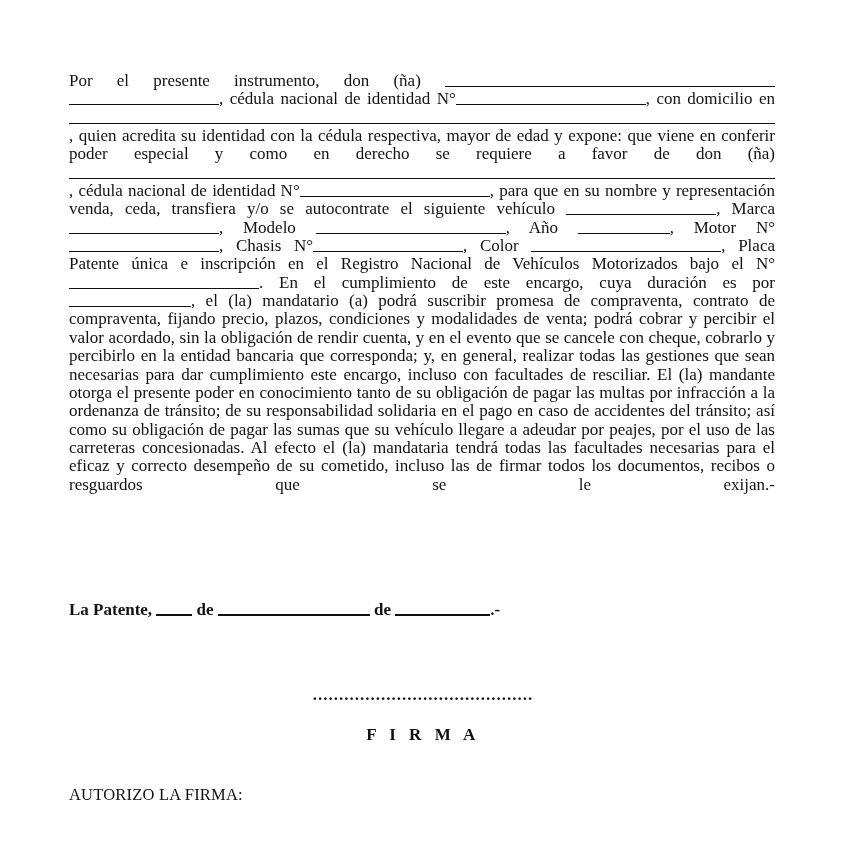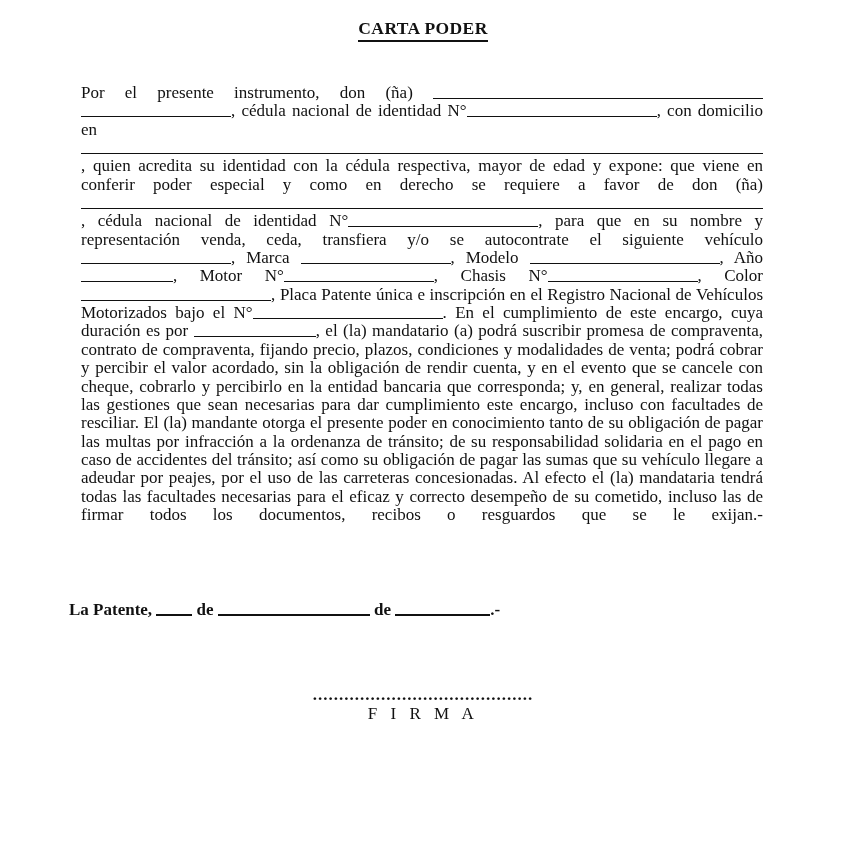--- a/index.html
+++ b/index.html
@@ -48,21 +48,21 @@
     top: 72px;
     width: 706px;
   }
 
   .para {
     font-size: 17px;
     line-height: 18.35px;
     text-align: justify;
     text-justify: inter-word;
     hyphens: none;
-    margin: 12px;
+    margin: 0;
   }
   
   .para.justify-all {
     text-align-last: justify;
   }
 
   .blank {
     display: inline-block;
     border-bottom: 1px solid #111111;
     vertical-align: baseline;
@@ -115,44 +115,41 @@
   }
   .sig-dots {
     font-size: 17px;
     line-height: 14px;
     letter-spacing: 1.0px;
     color: #111111;
     white-space: nowrap;
     font-weight: bold;
   }
   .sig-label {
-    margin-top: 2px;
+    margin-top: 23px;
     font-size: 17px;
-    font-weight: normal;
+    font-weight: bold;
     letter-spacing: 4.5px;
   }
 
   
   .footer-note {
     position: absolute;
     left: 69px;
     top: 785px;
     font-size: 16.5px;
     font-weight: normal;
     letter-spacing: 0.2px;
   }
 </style>
 </head>
 <body>
 
 <div class="page">
 
-  <div class="doc-title">
-    <span class="title-text">CARTA PODER</span>
-  </div>
 
   <div class="body-block">
     <p class="para justify-all">
       <span>Por el presente instrumento, don (ña) </span><span class="blank b-3xl"></span><span class="blank b-lg"></span><span>, cédula nacional de identidad N°</span><span class="blank b-xl"></span><span>, con domicilio en </span><span class="blank b-full"></span><span>, quien acredita su identidad con la cédula respectiva, mayor de edad y expone: que viene en conferir poder especial y como en derecho se requiere a favor de don (ña) </span><span class="blank b-full"></span><span>, cédula nacional de identidad N°</span><span class="blank b-xl"></span><span>, para que en su nombre y representación venda, ceda, transfiera y/o se autocontrate el siguiente vehículo </span><span class="blank b-lg"></span><span>, Marca </span><span class="blank b-lg"></span><span>, Modelo </span><span class="blank b-xl"></span><span>, Año </span><span class="blank b-sm"></span><span>, Motor N°</span><span class="blank b-lg"></span><span>, Chasis N°</span><span class="blank b-lg"></span><span>, Color </span><span class="blank b-xl"></span><span>, Placa Patente única e inscripción en el Registro Nacional de Vehículos Motorizados bajo el N°</span><span class="blank b-xl"></span><span>. En el cumplimiento de este encargo, cuya duración es por </span><span class="blank b-md"></span><span>, el (la) mandatario (a) podrá suscribir promesa de compraventa, contrato de compraventa, fijando precio, plazos, condiciones y modalidades de venta; podrá cobrar y percibir el valor acordado, sin la obligación de rendir cuenta, y en el evento que se cancele con cheque, cobrarlo y percibirlo en la entidad bancaria que corresponda; y, en general, realizar todas las gestiones que sean necesarias para dar cumplimiento este encargo, incluso con facultades de resciliar. El (la) mandante otorga el presente poder en conocimiento tanto de su obligación de pagar las multas por infracción a la ordenanza de tránsito; de su responsabilidad solidaria en el pago en caso de accidentes del tránsito; así como su obligación de pagar las sumas que su vehículo llegare a adeudar por peajes, por el uso de las carreteras concesionadas. Al efecto el (la) mandataria tendrá todas las facultades necesarias para el eficaz y correcto desempeño de su cometido, incluso las de firmar todos los documentos, recibos o resguardos que se le exijan.-</span>
     </p>
   </div>
 
   <div class="closing">
   </div>
 
@@ -163,14 +160,15 @@
     <span class="blank pb-md"></span>
     <span>de</span>
     <span class="blank pb-sm"></span><span>.-</span>
   </div>
 
   <div class="sig-block">
     <div class="sig-dots">..........................................</div>
     <div class="sig-label">F I R M A</div>
   </div>
 
+  <div class="footer-note">AUTORIZO LA FIRMA:</div>
 
 </div>
 
 </body></html>

